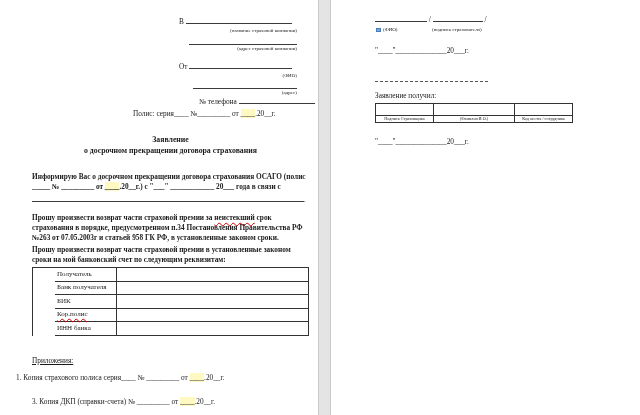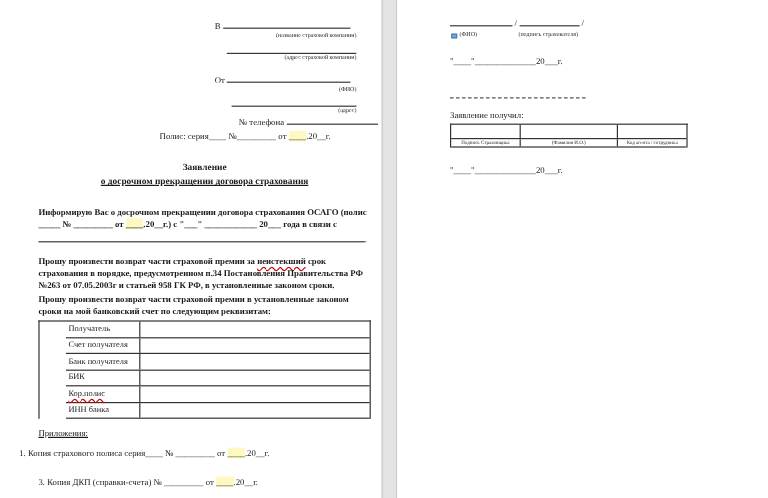--- a/index.html
+++ b/index.html
@@ -66,42 +66,38 @@
     <div class="t" style="left:182px; top:97px;padding-left:17px;">
       <span>№ телефона</span>
       <span class="ln" style="width:76px;"></span>
     </div>
 
     <div class="t" style="left:133px; top:109px;">
       <span>Полис: серия____ №_________ от </span><span class="field">____</span><span>.20__г.</span>
     </div>
 
     <div class="title-block b" style="top:135px; font-size:7.8px;">Заявление</div>
-    <div class="title-block b" style="top:146px; font-size:7.8px;text-decoration:underline;">о досрочном прекращении договора страхования</div>
+    <div class="title-block b" style="top:146px; font-size:7.8px;">о досрочном прекращении договора страхования</div>
 
     <div class="para wrap" style="top:172px;">
       <span>Информирую Вас о досрочном прекращении договора страхования ОСАГО (полис _____ № _________ от </span><span class="field">____</span><span>.20__г.) с "___" ____________ 20___ года в связи с</span>
     </div>
     <div class="t" style="left:32px; top:195px;">
       <span class="ln" style="width:272px;"></span><span>.</span>
     </div>
 
     <div class="para wrap" style="top:213px;">
       <span>Прошу произвести возврат части страховой премии за </span><span class="sp">неистекший</span><span> срок страхования в порядке, предусмотренном п.34 Постановления Правительства РФ №263 от 07.05.2003г и статьей 958 ГК РФ, в установленные законом сроки.</span>
     </div>
 
     <div class="para wrap" style="top:245px;">Прошу произвести возврат части страховой премии в установленные законом сроки на мой банковский счет по следующим реквизитам:</div>
 
     <div class="btable" style="top:267px;padding-left:22px;">
       <div class="brow">
         <div class="bcell-label">Получатель</div>
-        <div class="bcell-value"></div>
-      </div>
-      <div class="brow">
-        <div class="bcell-label">Счет получателя</div>
         <div class="bcell-value"></div>
       </div>
       <div class="brow">
         <div class="bcell-label">Банк получателя</div>
         <div class="bcell-value"></div>
       </div>
       <div class="brow">
         <div class="bcell-label">БИК</div>
         <div class="bcell-value"></div>
       </div>

